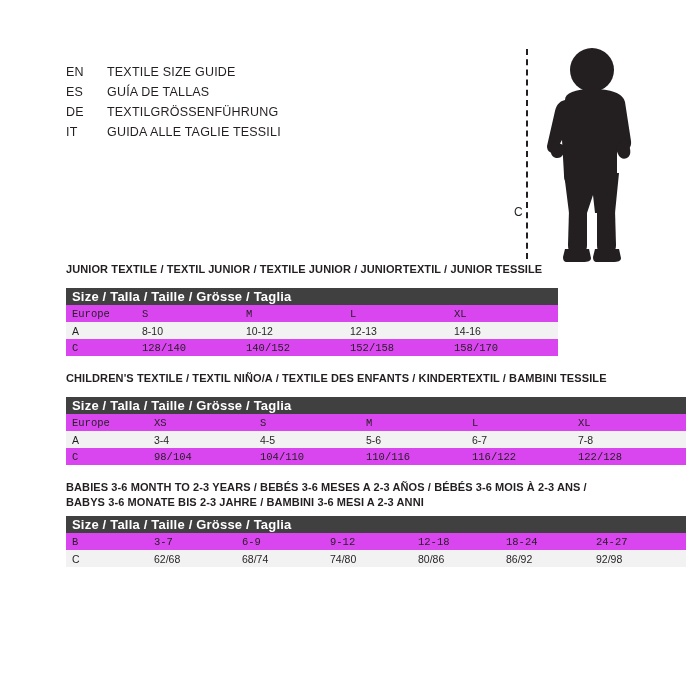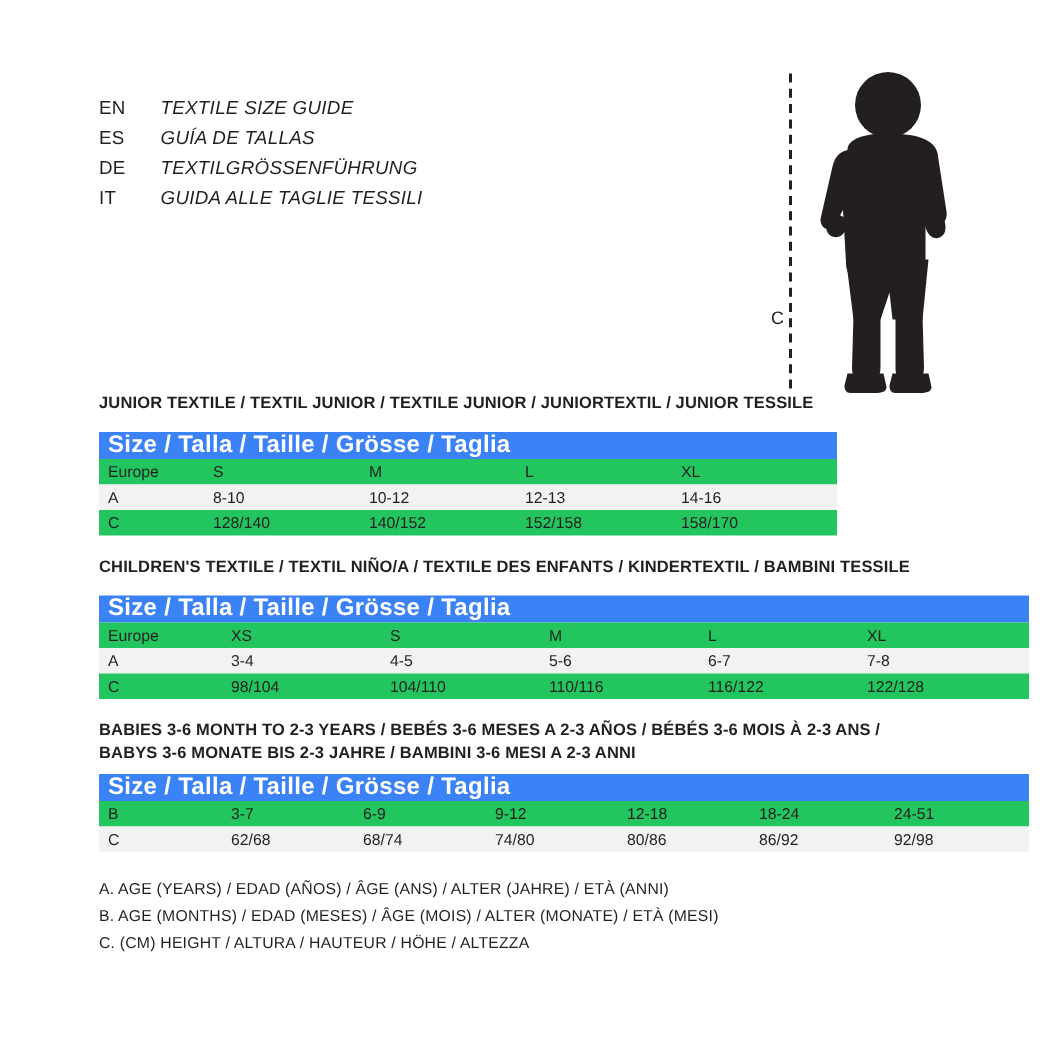--- a/index.html
+++ b/index.html
@@ -37,21 +37,20 @@
     line-height: 20px;
     letter-spacing: 0.2px;
   }
   .lang-code {
     width: 41px;
     flex: 0 0 41px;
     text-transform: uppercase;
   }
   .lang-text {
     text-transform: uppercase;
-    font-style: italic;
   }
 
   
   .figure-area {
     position: absolute;
     left: 495px;
     top: 45px;
     width: 185px;
     height: 220px;
   }
@@ -96,28 +95,29 @@
     border-collapse: collapse;
     font-size: 10.5px;
     table-layout: fixed;
   }
   table.size-table td {
     padding: 0;
     height: 17px;
     vertical-align: middle;
   }
   .hdr-row td {
-    background: #3b82f6;
+    background: #404040;
     color: #ffffff;
     font-weight: bold;
-    font-size: 16px;
+    font-size: 13px;
     letter-spacing: 0.2px;
   }
   .band-dark td {
-    background: #22c55e;
+    background: #d946ef;
+    font-family: Liberation Mono, monospace;
   }
   .band-light td {
     background: #f2f2f2;
   }
   .cell-pad {
     padding-left: 6px !important;
   }
 
   
   .legend {
@@ -276,33 +276,28 @@
       <tr class="hdr-row">
         <td class="cell-pad" colspan="7">Size / Talla / Taille / Grösse / Taglia</td>
       </tr>
       <tr class="band-dark">
         <td class="cell-pad">B</td>
         <td>3-7</td>
         <td>6-9</td>
         <td>9-12</td>
         <td>12-18</td>
         <td>18-24</td>
-        <td>24-51</td>
+        <td>24-27</td>
       </tr>
       <tr class="band-light">
         <td class="cell-pad">C</td>
         <td>62/68</td>
         <td>68/74</td>
         <td>74/80</td>
         <td>80/86</td>
         <td>86/92</td>
         <td>92/98</td>
       </tr>
     </tbody>
   </table>
 
-  <div class="legend">
-    <div>A. Age (years) / Edad (años) / Âge (ans) / Alter (Jahre) / Età (anni)</div>
-    <div>B. Age (months) / Edad (meses) / Âge (mois) / Alter (Monate) / Età (mesi)</div>
-    <div>C. (cm) Height / Altura / Hauteur / Höhe / Altezza</div>
-  </div>
 
 </div>
 
 </body></html>

